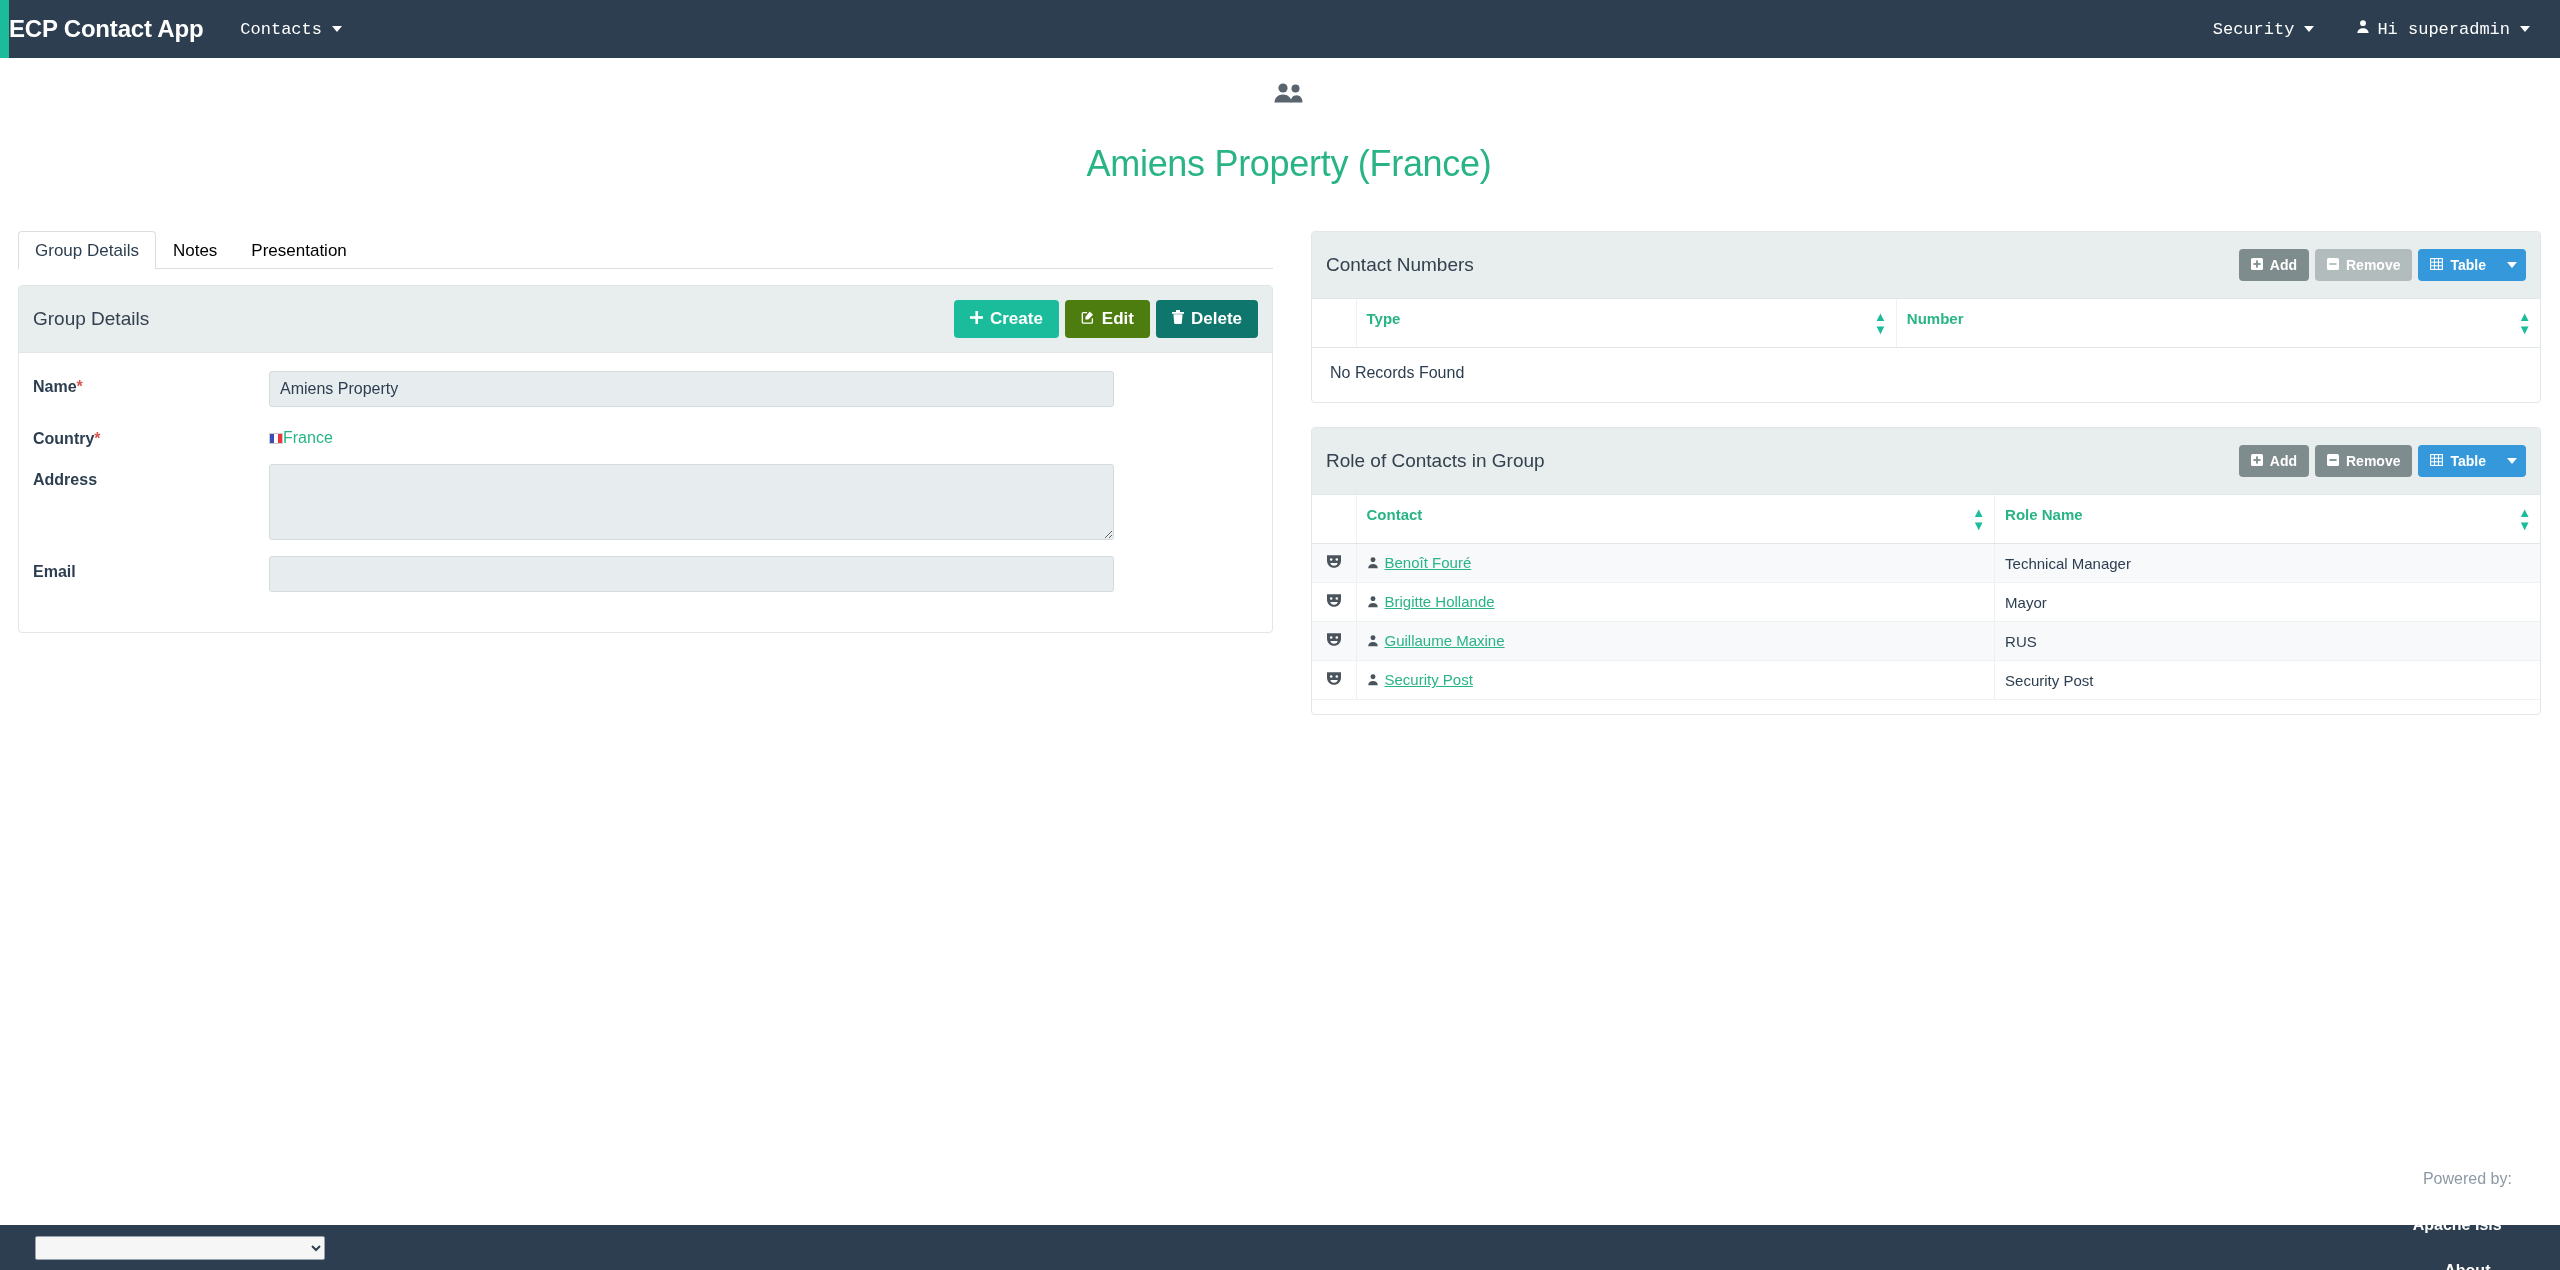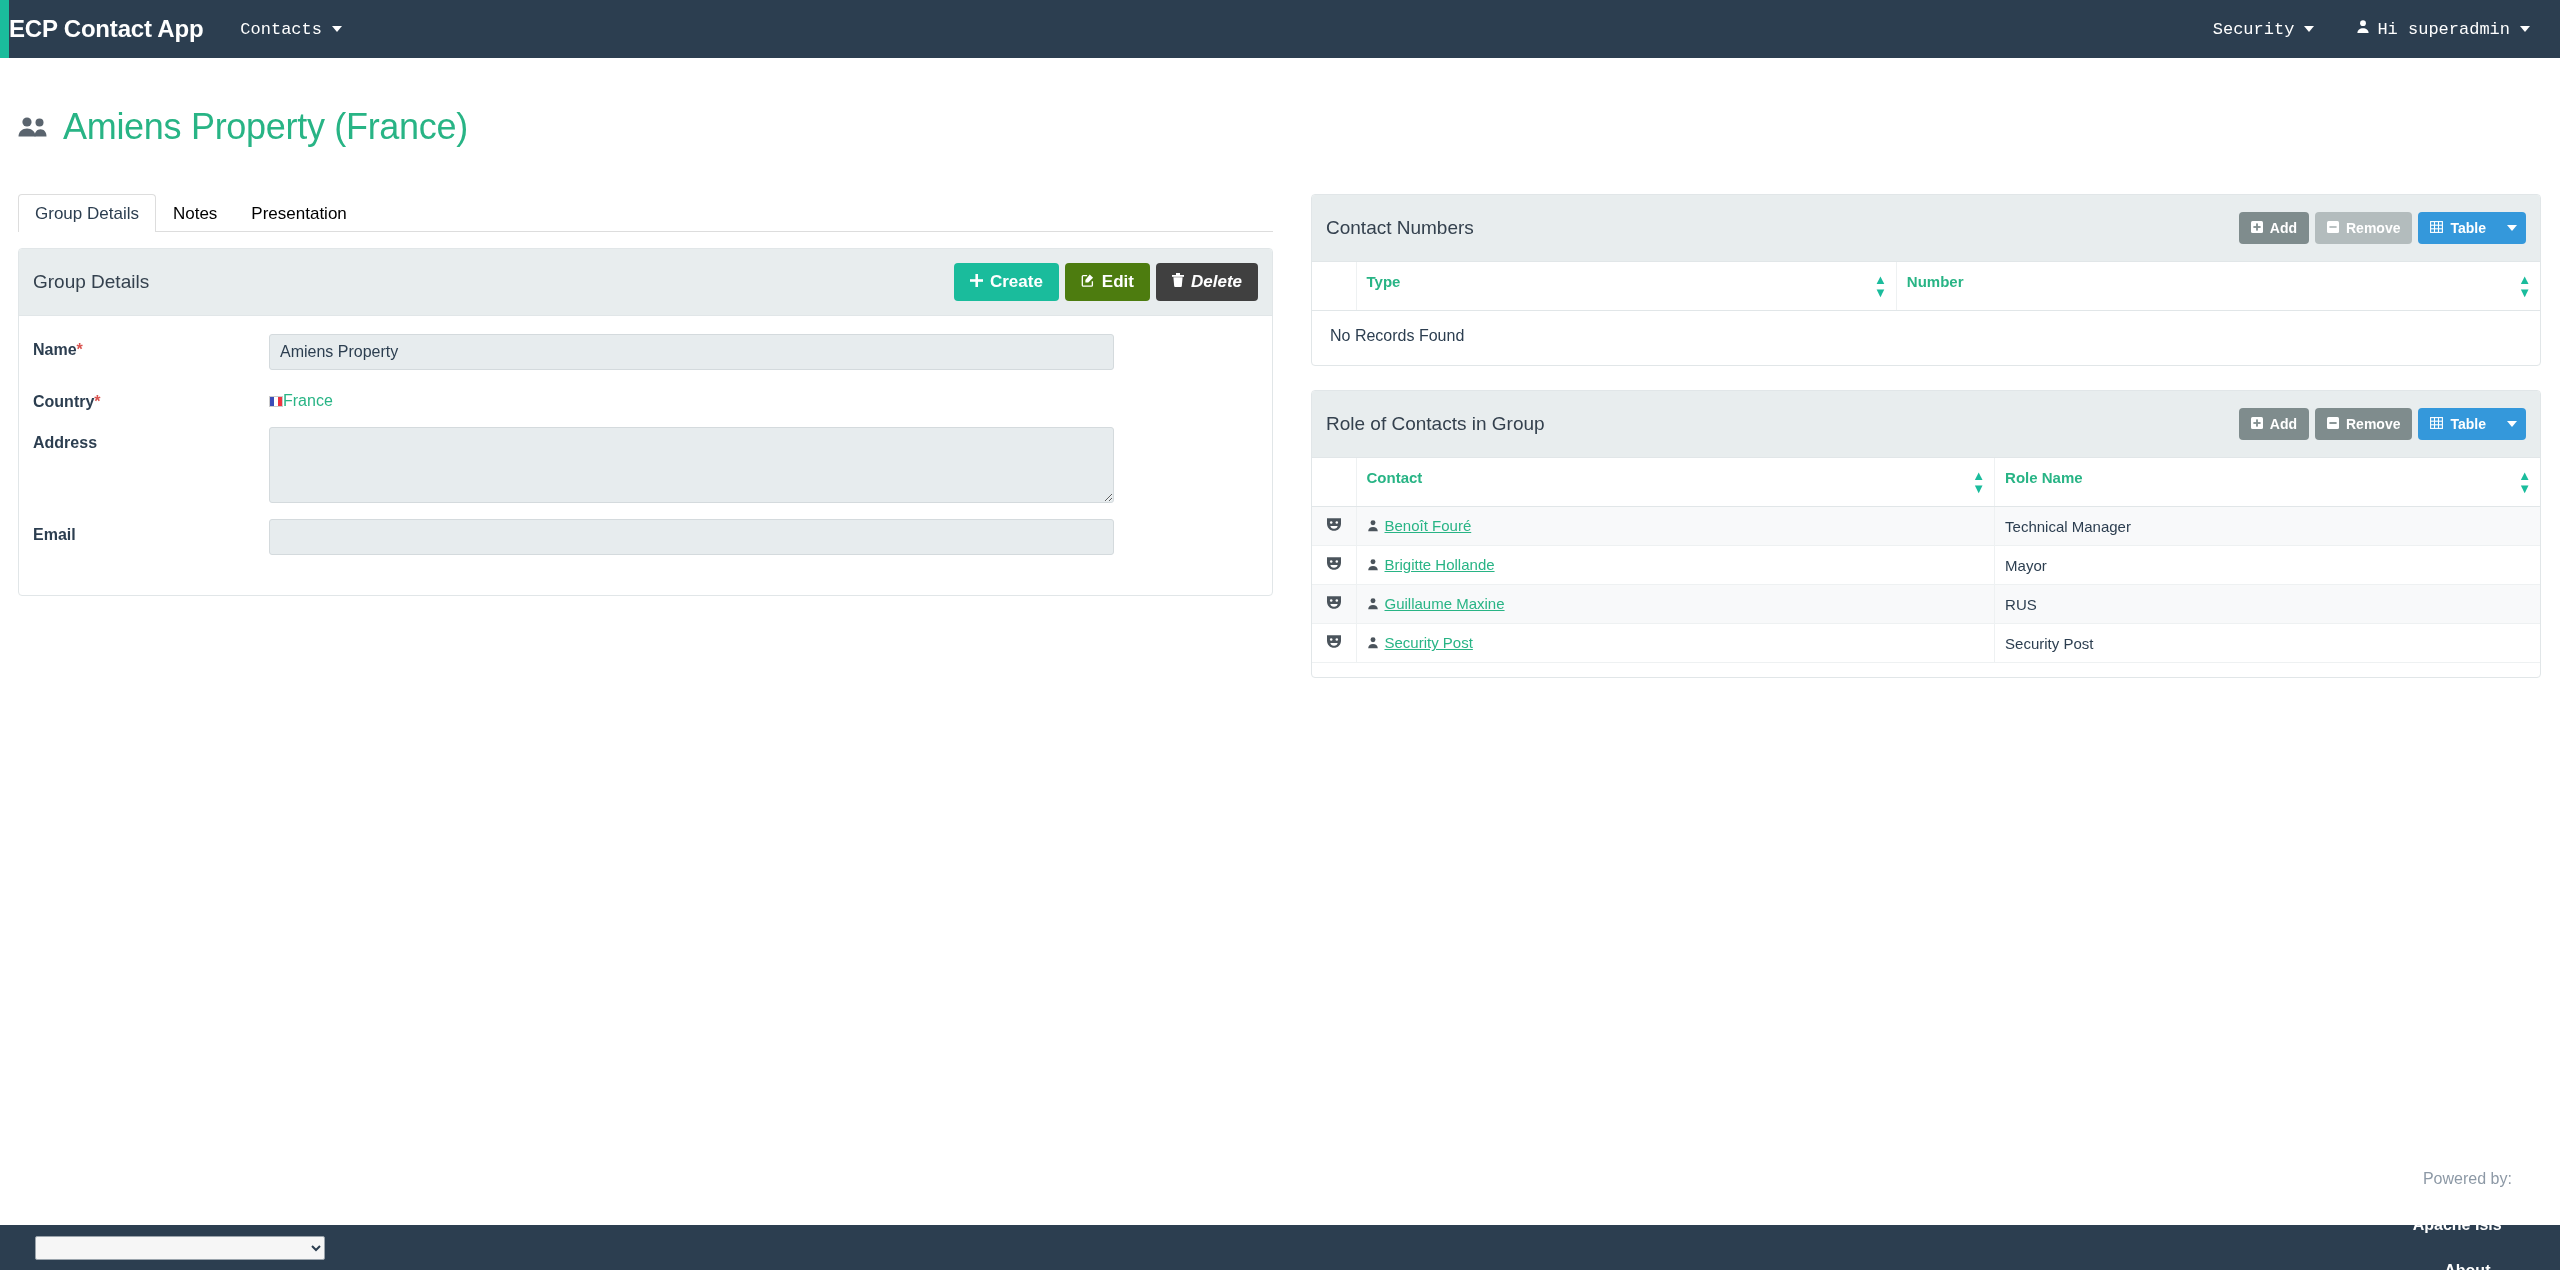--- a/index.html
+++ b/index.html
@@ -48,20 +48,21 @@
     display:inline-block; width:0; height:0;
     border-left:5px solid transparent; border-right:5px solid transparent;
     border-bottom:6px solid #ffffff; margin-left:5px;
   }
   .user-ico { display:inline-block; }
 
   
   .page-head {
     display:flex; align-items:center; gap:15px;
     padding:24px 0 0 18px;
+    flex-direction:column;
   }
   .page-head .obj-icon { color:#5a646e; display:flex; align-items:center; }
   .page-title {
     color:#28b485; font-size:36px; font-weight:400;
     letter-spacing:-0.3px; white-space:nowrap;
   }
 
   
   .tabs {
     display:flex; align-items:flex-end;
@@ -103,21 +104,21 @@
   
   .btn {
     display:inline-flex; align-items:center; gap:7px;
     border:none; border-radius:4px; cursor:pointer;
     font-family:inherit; color:#ffffff; white-space:nowrap;
   }
   .btn-lg { font-size:17px; font-weight:600; padding:9px 16px; }
   .btn-sm { font-size:14px; font-weight:600; padding:8px 12px; }
   .btn-create { background:#1abc9c; }
   .btn-edit   { background:#4d7c0f;text-align:center; }
-  .btn-delete { background:#404040;font-style:italic; }
+  .btn-delete { background:#0f766e; }
   .btn-add    { background:#7f8c8d; }
   .btn-remove { background:#b3bcbd; }
   .btn-remove.enabled { background:#7f8c8d; }
   .btn-table  { background:#3498db; border-radius:4px 0 0 4px; }
   .btn-table-caret {
     background:#3498db; border-radius:0 4px 4px 0;
     padding:8px 9px; display:inline-flex; align-items:center;
     cursor:pointer;
   }
   .btn-group { display:flex; }

